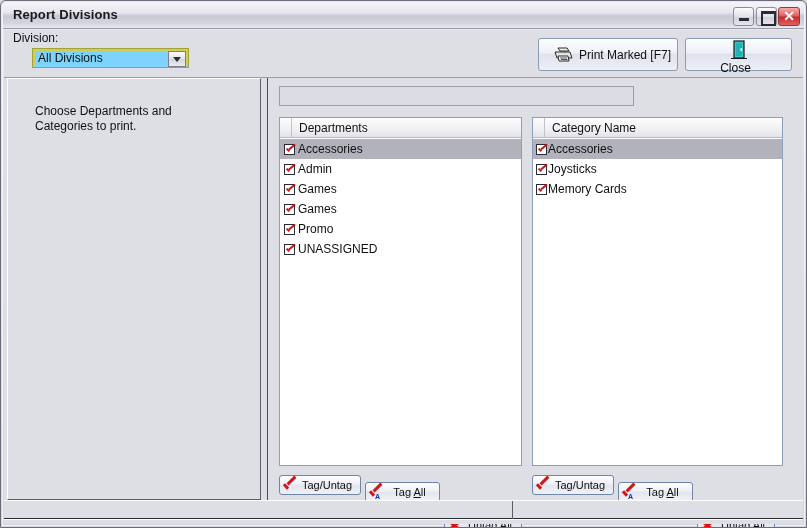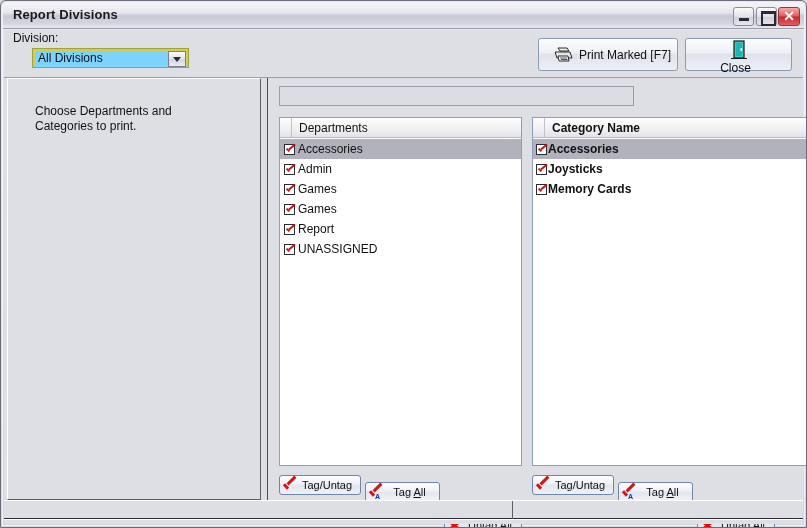--- a/index.html
+++ b/index.html
@@ -170,21 +170,21 @@
     border: 1px solid #9b9baa;
   }
 
   
   .listbox {
     position: absolute; top: 39px; bottom: 34px;
     background: #ffffff;
     border: 1px solid #8ba0bd;
   }
   #list-departments { left: 11px; width: 243px; }
-  #list-categories  { left: 264px; width: 275px; font-weight: bold; }
+  #list-categories  { left: 264px; width: 251px; }
 
   .list-header {
     height: 20px;
     background: linear-gradient(to bottom, #fdfdfe 0%, #f0f0f4 60%, #e2e2ea 100%);
     border-bottom: 1px solid #b9b9c6;
     display: flex; align-items: center;
     position: relative;
   }
   .list-header-gutter {
     width: 12px; height: 100%;
@@ -348,21 +348,21 @@
             <div class="list-row">
               <span class="chk"></span>
               <span class="row-label">Games</span>
             </div>
             <div class="list-row">
               <span class="chk"></span>
               <span class="row-label">Games</span>
             </div>
             <div class="list-row">
               <span class="chk"></span>
-              <span class="row-label">Report</span>
+              <span class="row-label">Promo</span>
             </div>
             <div class="list-row">
               <span class="chk"></span>
               <span class="row-label">UNASSIGNED</span>
             </div>
           </div>
       </div>
 
       <div class="listbox" id="list-categories">
         <div class="list-header">

